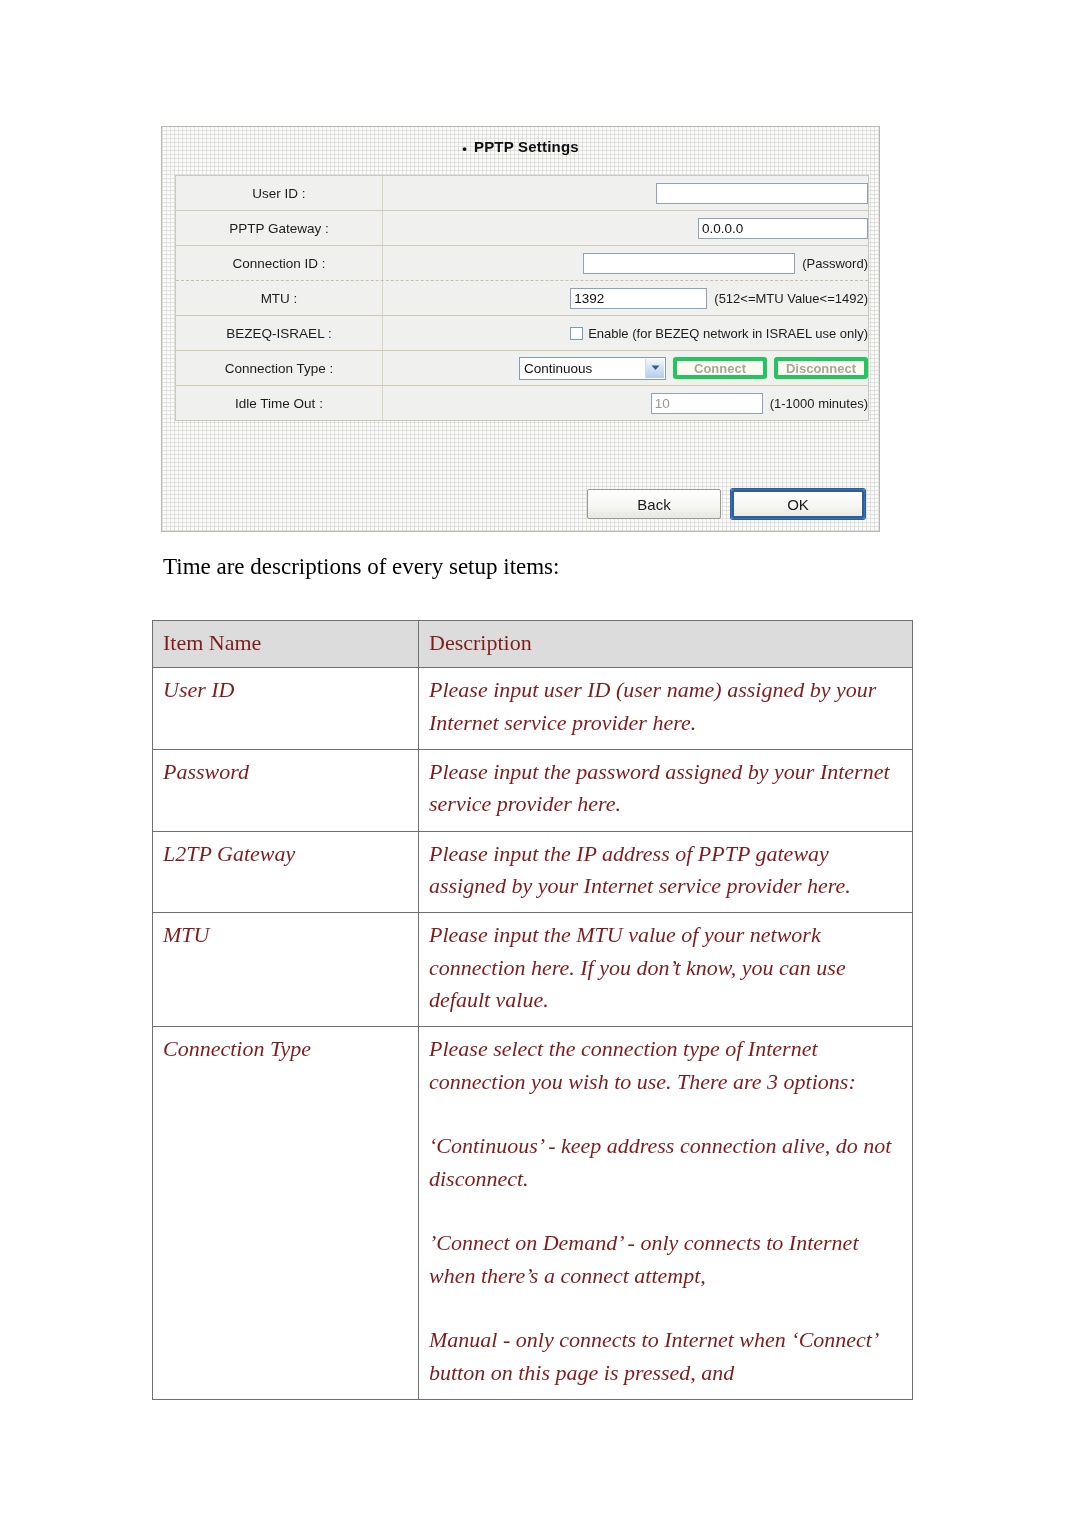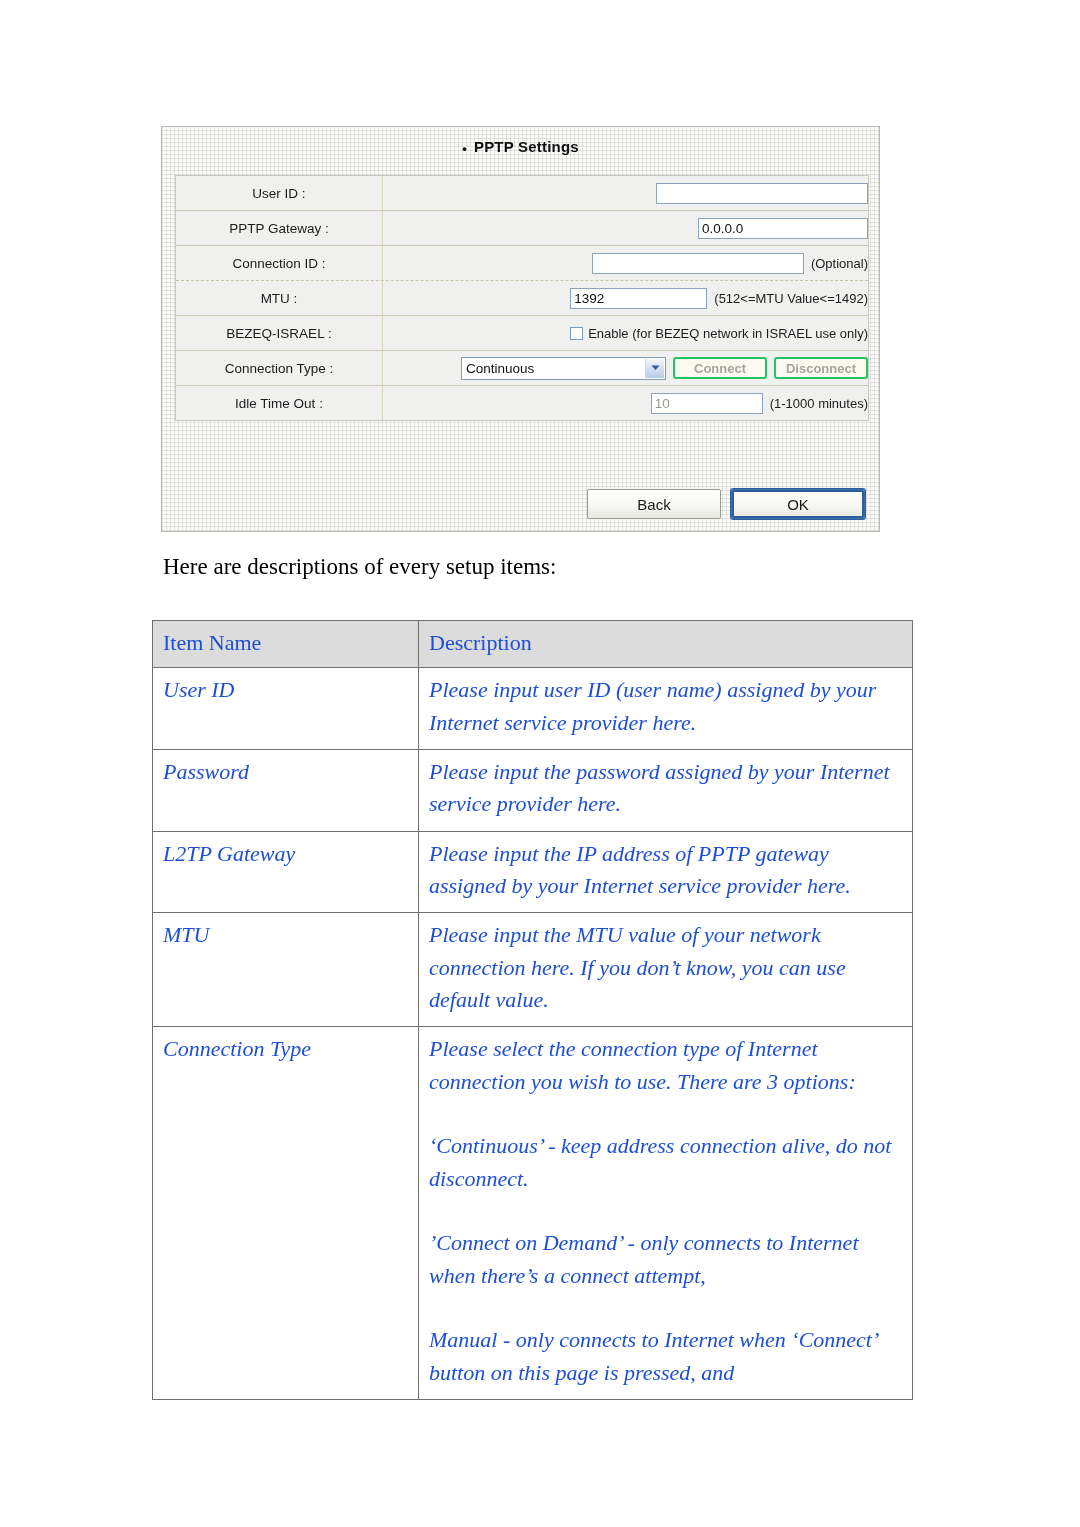--- a/index.html
+++ b/index.html
@@ -125,21 +125,21 @@
     width: 13px;
     height: 13px;
     box-sizing: border-box;
     border: 1px solid #7c9bbc;
     background: #fff;
     display: inline-block;
   }
 
   .sel {
     position: relative;
-    width: 205px;
+    width: 147px;
     height: 23px;
     box-sizing: border-box;
     border: 1px solid #7f9db9;
     background: #ffffff;
     display: flex;
     align-items: center;
     font-size: 13.5px;
     color: #111;
     padding-left: 4px;
   }
@@ -154,21 +154,21 @@
     display: flex;
     align-items: center;
     justify-content: center;
   }
   .sel .arrowbox svg { display: block; }
 
   .btn-sm {
     height: 22px;
     min-width: 94px;
     box-sizing: border-box;
-    border: 2px solid #22c55e;
+    border: 4px solid #22c55e;
     border-radius: 3px;
     background: #fbfaf2;
     color: #a9a496;
     font-family: "Liberation Sans", sans-serif;
     font-size: 13px;
     font-weight: bold;
     text-shadow: 1px 1px 0 #ffffff;
     display: flex;
     align-items: center;
     justify-content: center;
@@ -218,21 +218,21 @@
     border-collapse: collapse;
     table-layout: fixed;
     font-family: "Liberation Serif", serif;
   }
   table.desc td, table.desc th {
     border: 1px solid #6f6f6f;
     vertical-align: top;
     padding: 6px 10px 10px 10px;
     font-size: 22px;
     line-height: 1.47;
-    color: #1d4ed8;
+    color: #7f1d1d;
   }
   table.desc th {
     background: #dcdcdc;
     font-weight: normal;
     text-align: left;
     font-size: 22px;
     padding: 6px 10px 8px 10px;
   }
   table.desc col.c1 { width: 266px; }
   table.desc col.c2 { width: 494px; }
@@ -264,21 +264,21 @@
       <div class="flabel">PPTP Gateway :</div>
       <div class="fval">
         <input class="tbox w-gw" type="text" value="0.0.0.0" style="">
       </div>
     </div>
 
     <div class="frow sep-dotted">
       <div class="flabel">Connection ID :</div>
       <div class="fval">
         <input class="tbox w-connid" type="text" value="" style="">
-        <span class="hint">(Optional)</span>
+        <span class="hint">(Password)</span>
       </div>
     </div>
 
     <div class="frow">
       <div class="flabel">MTU :</div>
       <div class="fval">
         <input class="tbox w-mtu" type="text" value="1392" style="">
         <span class="hint">(512&lt;=MTU Value&lt;=1492)</span>
       </div>
     </div>
@@ -319,21 +319,21 @@
 
   </div>
 
   <div class="shot-footer">
     <div class="btn-lg">Back</div>
     <div class="btn-lg focused">OK</div>
   </div>
 
 </div>
 
-<div class="lead">Here are descriptions of every setup items:</div>
+<div class="lead">Time are descriptions of every setup items:</div>
 
 <table class="desc">
   <colgroup>
       <col class="c1">
       <col class="c2">
     </colgroup>
   <thead>
     <tr>
       <th>Item Name</th>
       <th>Description</th>

